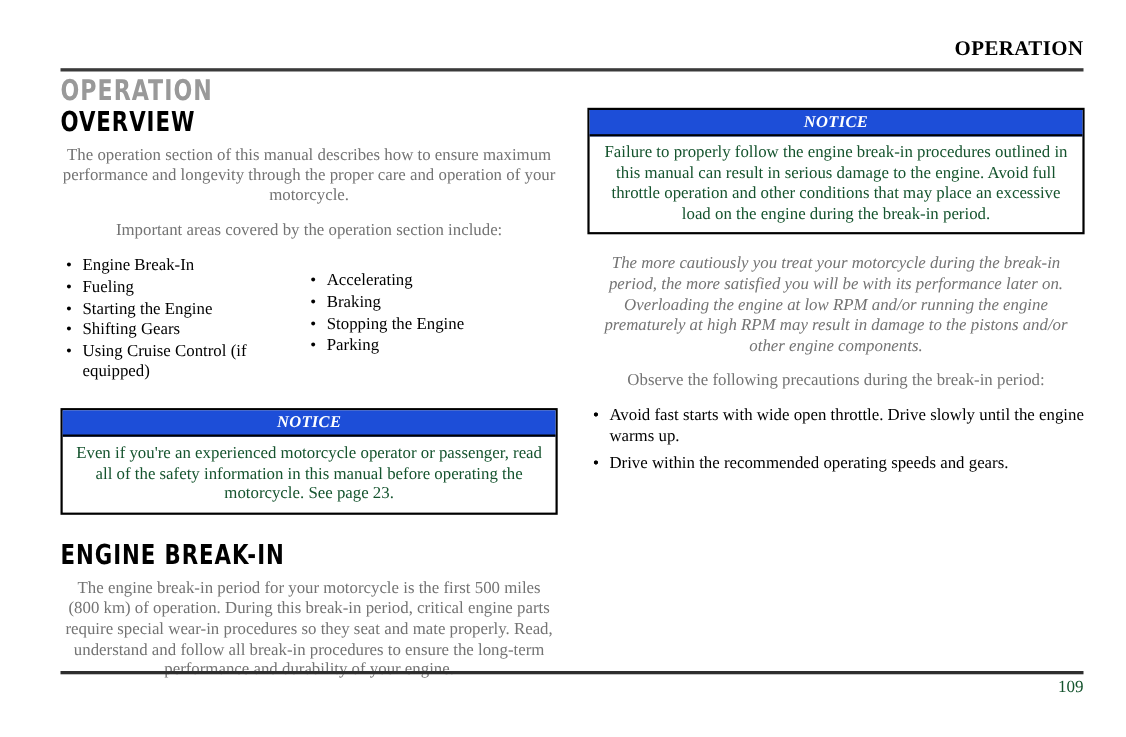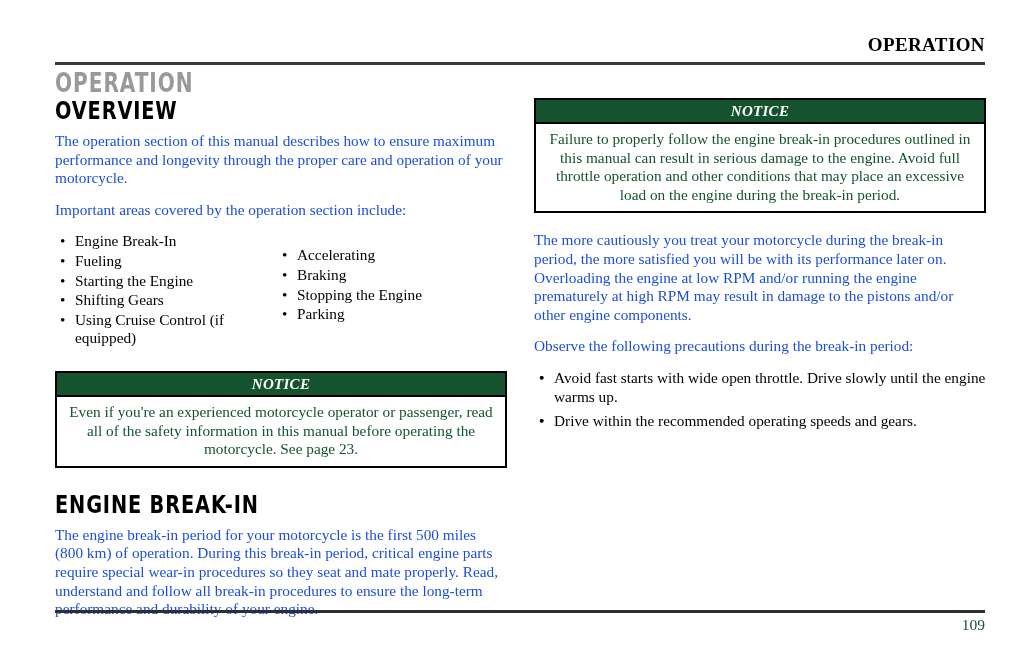--- a/index.html
+++ b/index.html
@@ -86,21 +86,22 @@
   .section-title.spaced {
     margin-top: 24px;
   }
 
   
   p.body {
     font-family: "Liberation Serif", serif;
     font-size: 15.3px;
     line-height: 18.6px;
     margin: 0 0 13px 0;
-    color: #1d4ed8;
+    color: #737373;
+    text-align: center;
   }
 
   
   ul.bullets {
     list-style: none;
     margin: 0;
     padding: 0;
   }
   ul.bullets li {
     position: relative;
@@ -132,21 +133,21 @@
     padding-top: 14px;
   }
 
   
   .notice-box {
     border: 2px solid #000000;
     background: #ffffff;
     box-sizing: border-box;
   }
   .notice-head {
-    background: #14532d;
+    background: #1d4ed8;
     color: #ffffff;
     font-family: "Liberation Serif", serif;
     font-style: italic;
     font-weight: bold;
     font-size: 15px;
     line-height: 22px;
     height: 22px;
     text-align: center;
     letter-spacing: 0.3px;
     border-bottom: 2px solid #000000;
@@ -231,21 +232,21 @@
 
   </div>
 
   <div class="col-right">
 
     <div class="notice-box">
       <div class="notice-head">NOTICE</div>
       <div class="notice-body">Failure to properly follow the engine break-in procedures outlined in this manual can result in serious damage to the engine. Avoid full throttle operation and other conditions that may place an excessive load on the engine during the break-in period.</div>
     </div>
 
-    <p class="body" style="margin-top:18px;">The more cautiously you treat your motorcycle during the break-in period, the more satisfied you will be with its performance later on. Overloading the engine at low RPM and/or running the engine prematurely at high RPM may result in damage to the pistons and/or other engine components.</p>
+    <p class="body" style="margin-top:18px;font-style:italic;">The more cautiously you treat your motorcycle during the break-in period, the more satisfied you will be with its performance later on. Overloading the engine at low RPM and/or running the engine prematurely at high RPM may result in damage to the pistons and/or other engine components.</p>
 
     <p class="body">Observe the following precautions during the break-in period:</p>
 
     <ul class="bullets spaced">
       <li><span class="bullet-dot">•</span></li>
       <li><span class="bullet-dot">•</span><span>Avoid fast starts with wide open throttle. Drive slowly until the engine warms up.</span></li>
       <li><span class="bullet-dot">•</span></li>
       <li><span class="bullet-dot">•</span><span>Drive within the recommended operating speeds and gears.</span></li>
     </ul>
 

